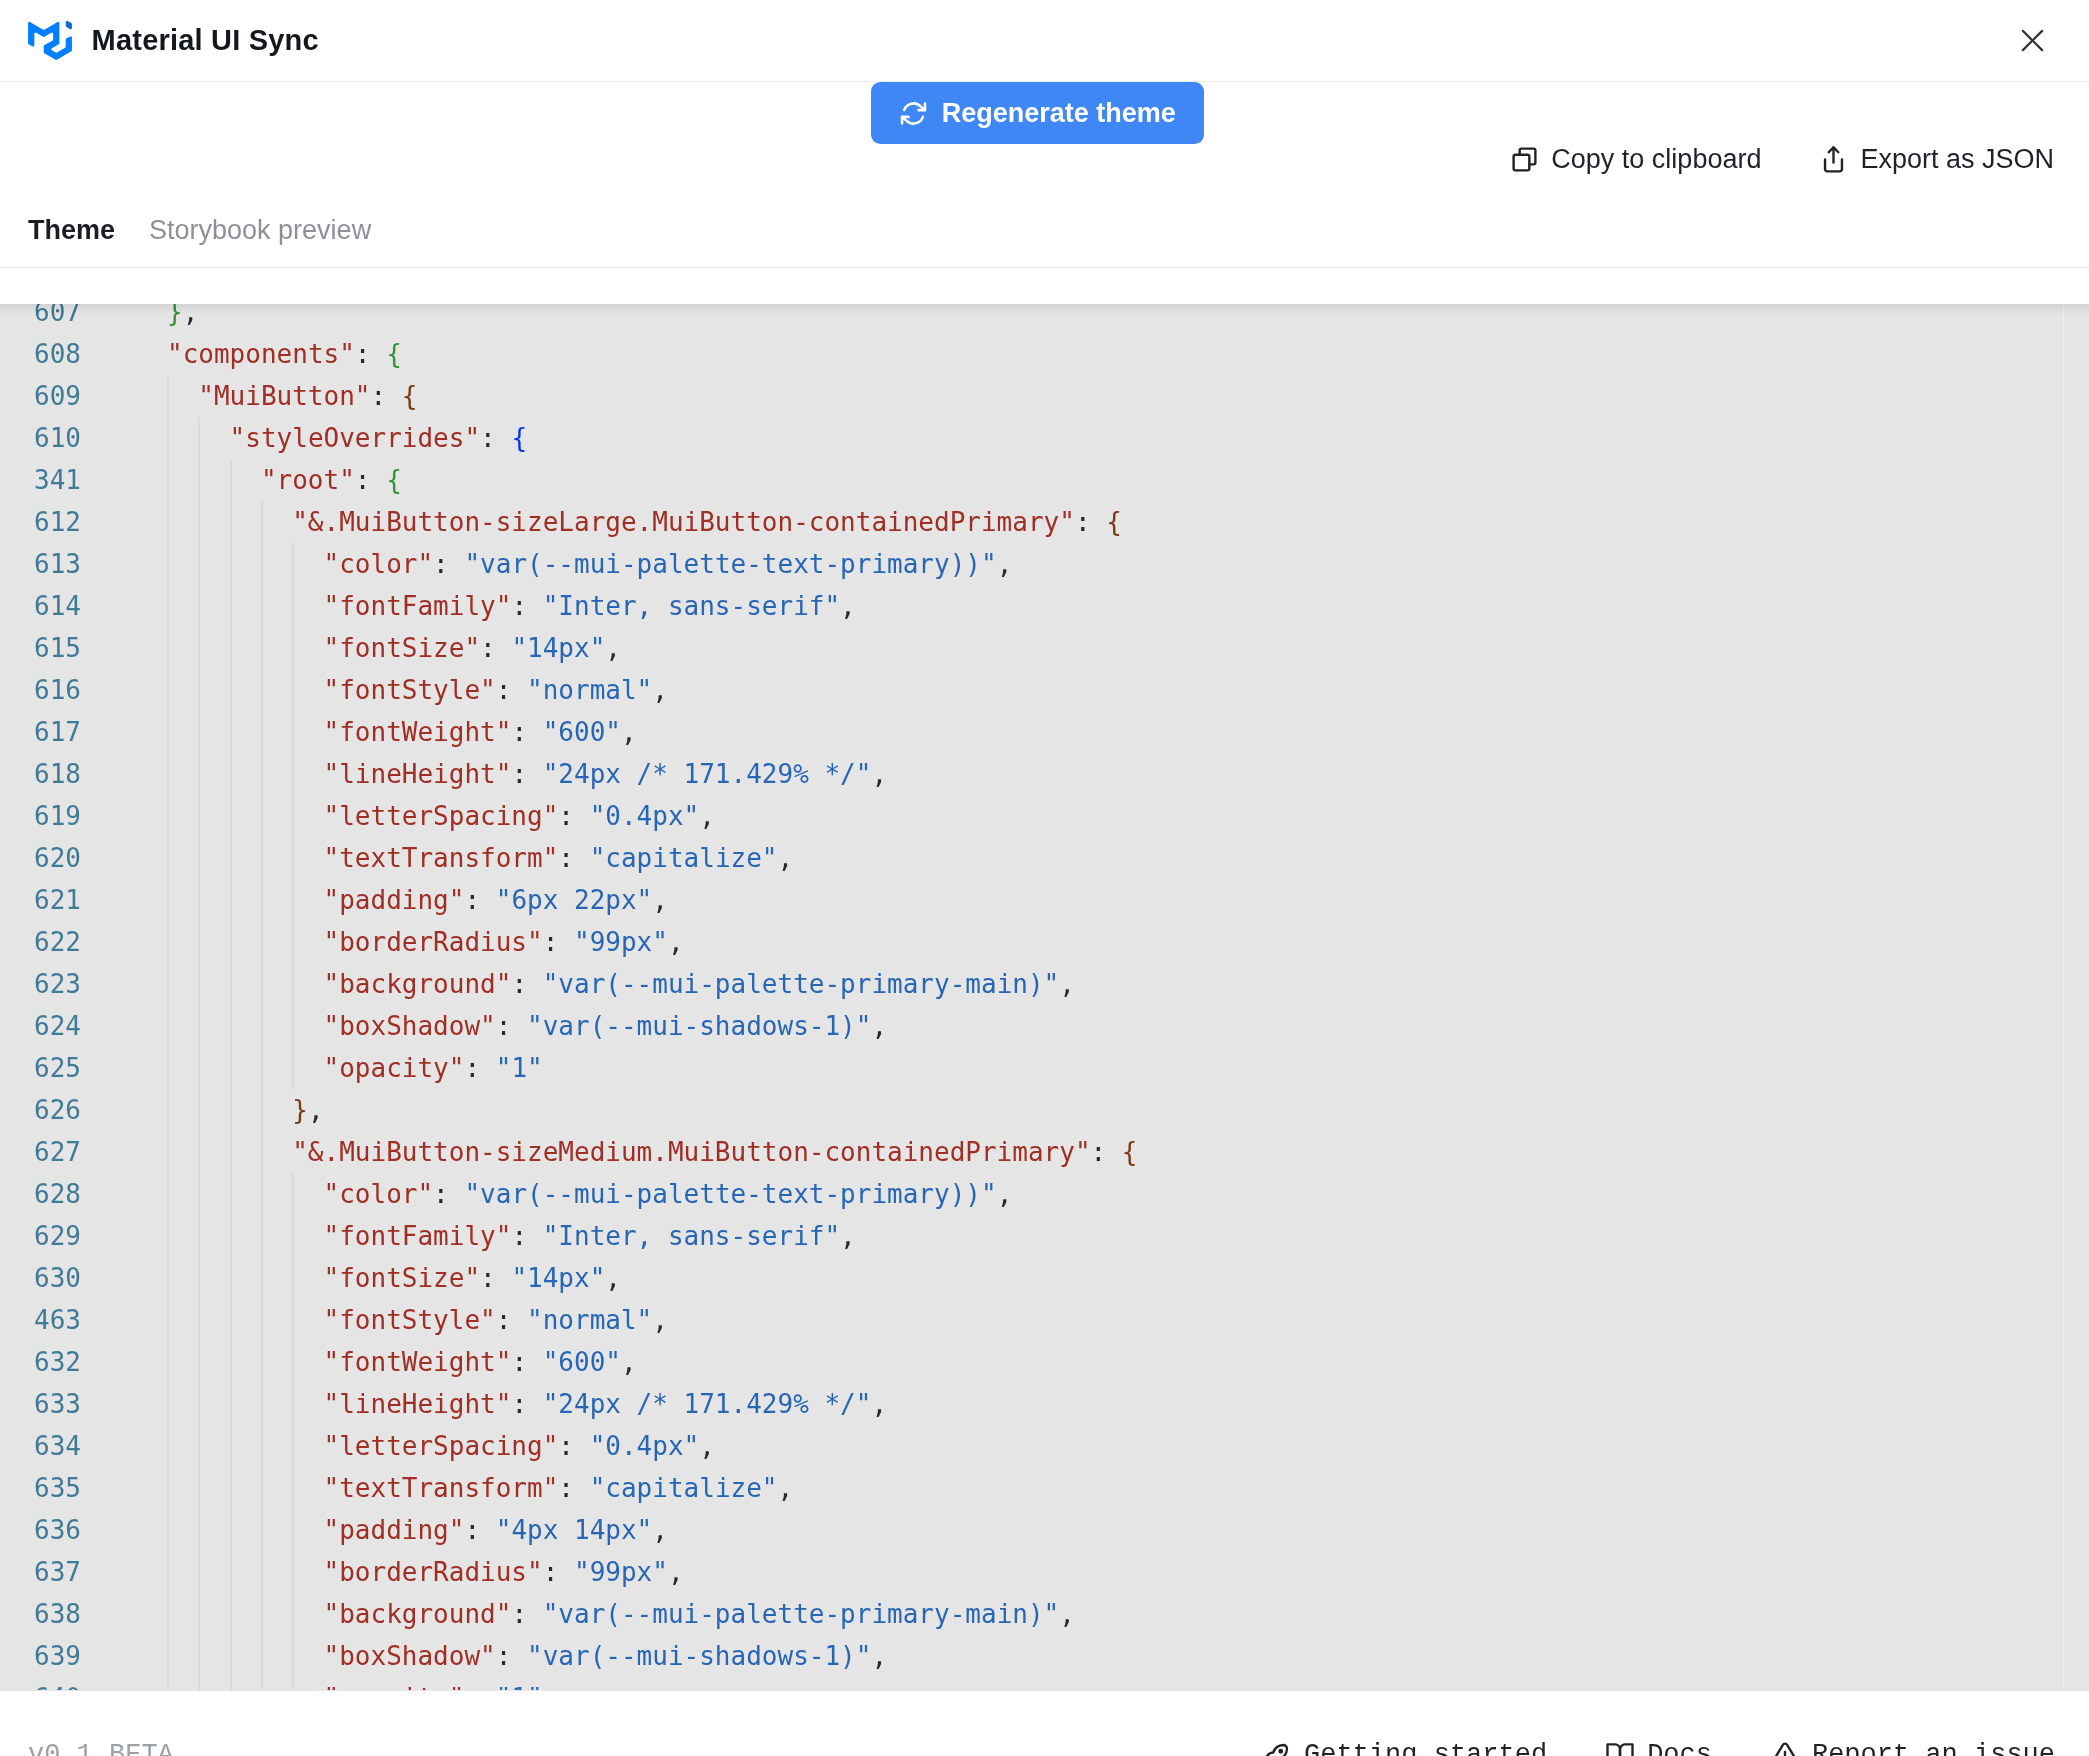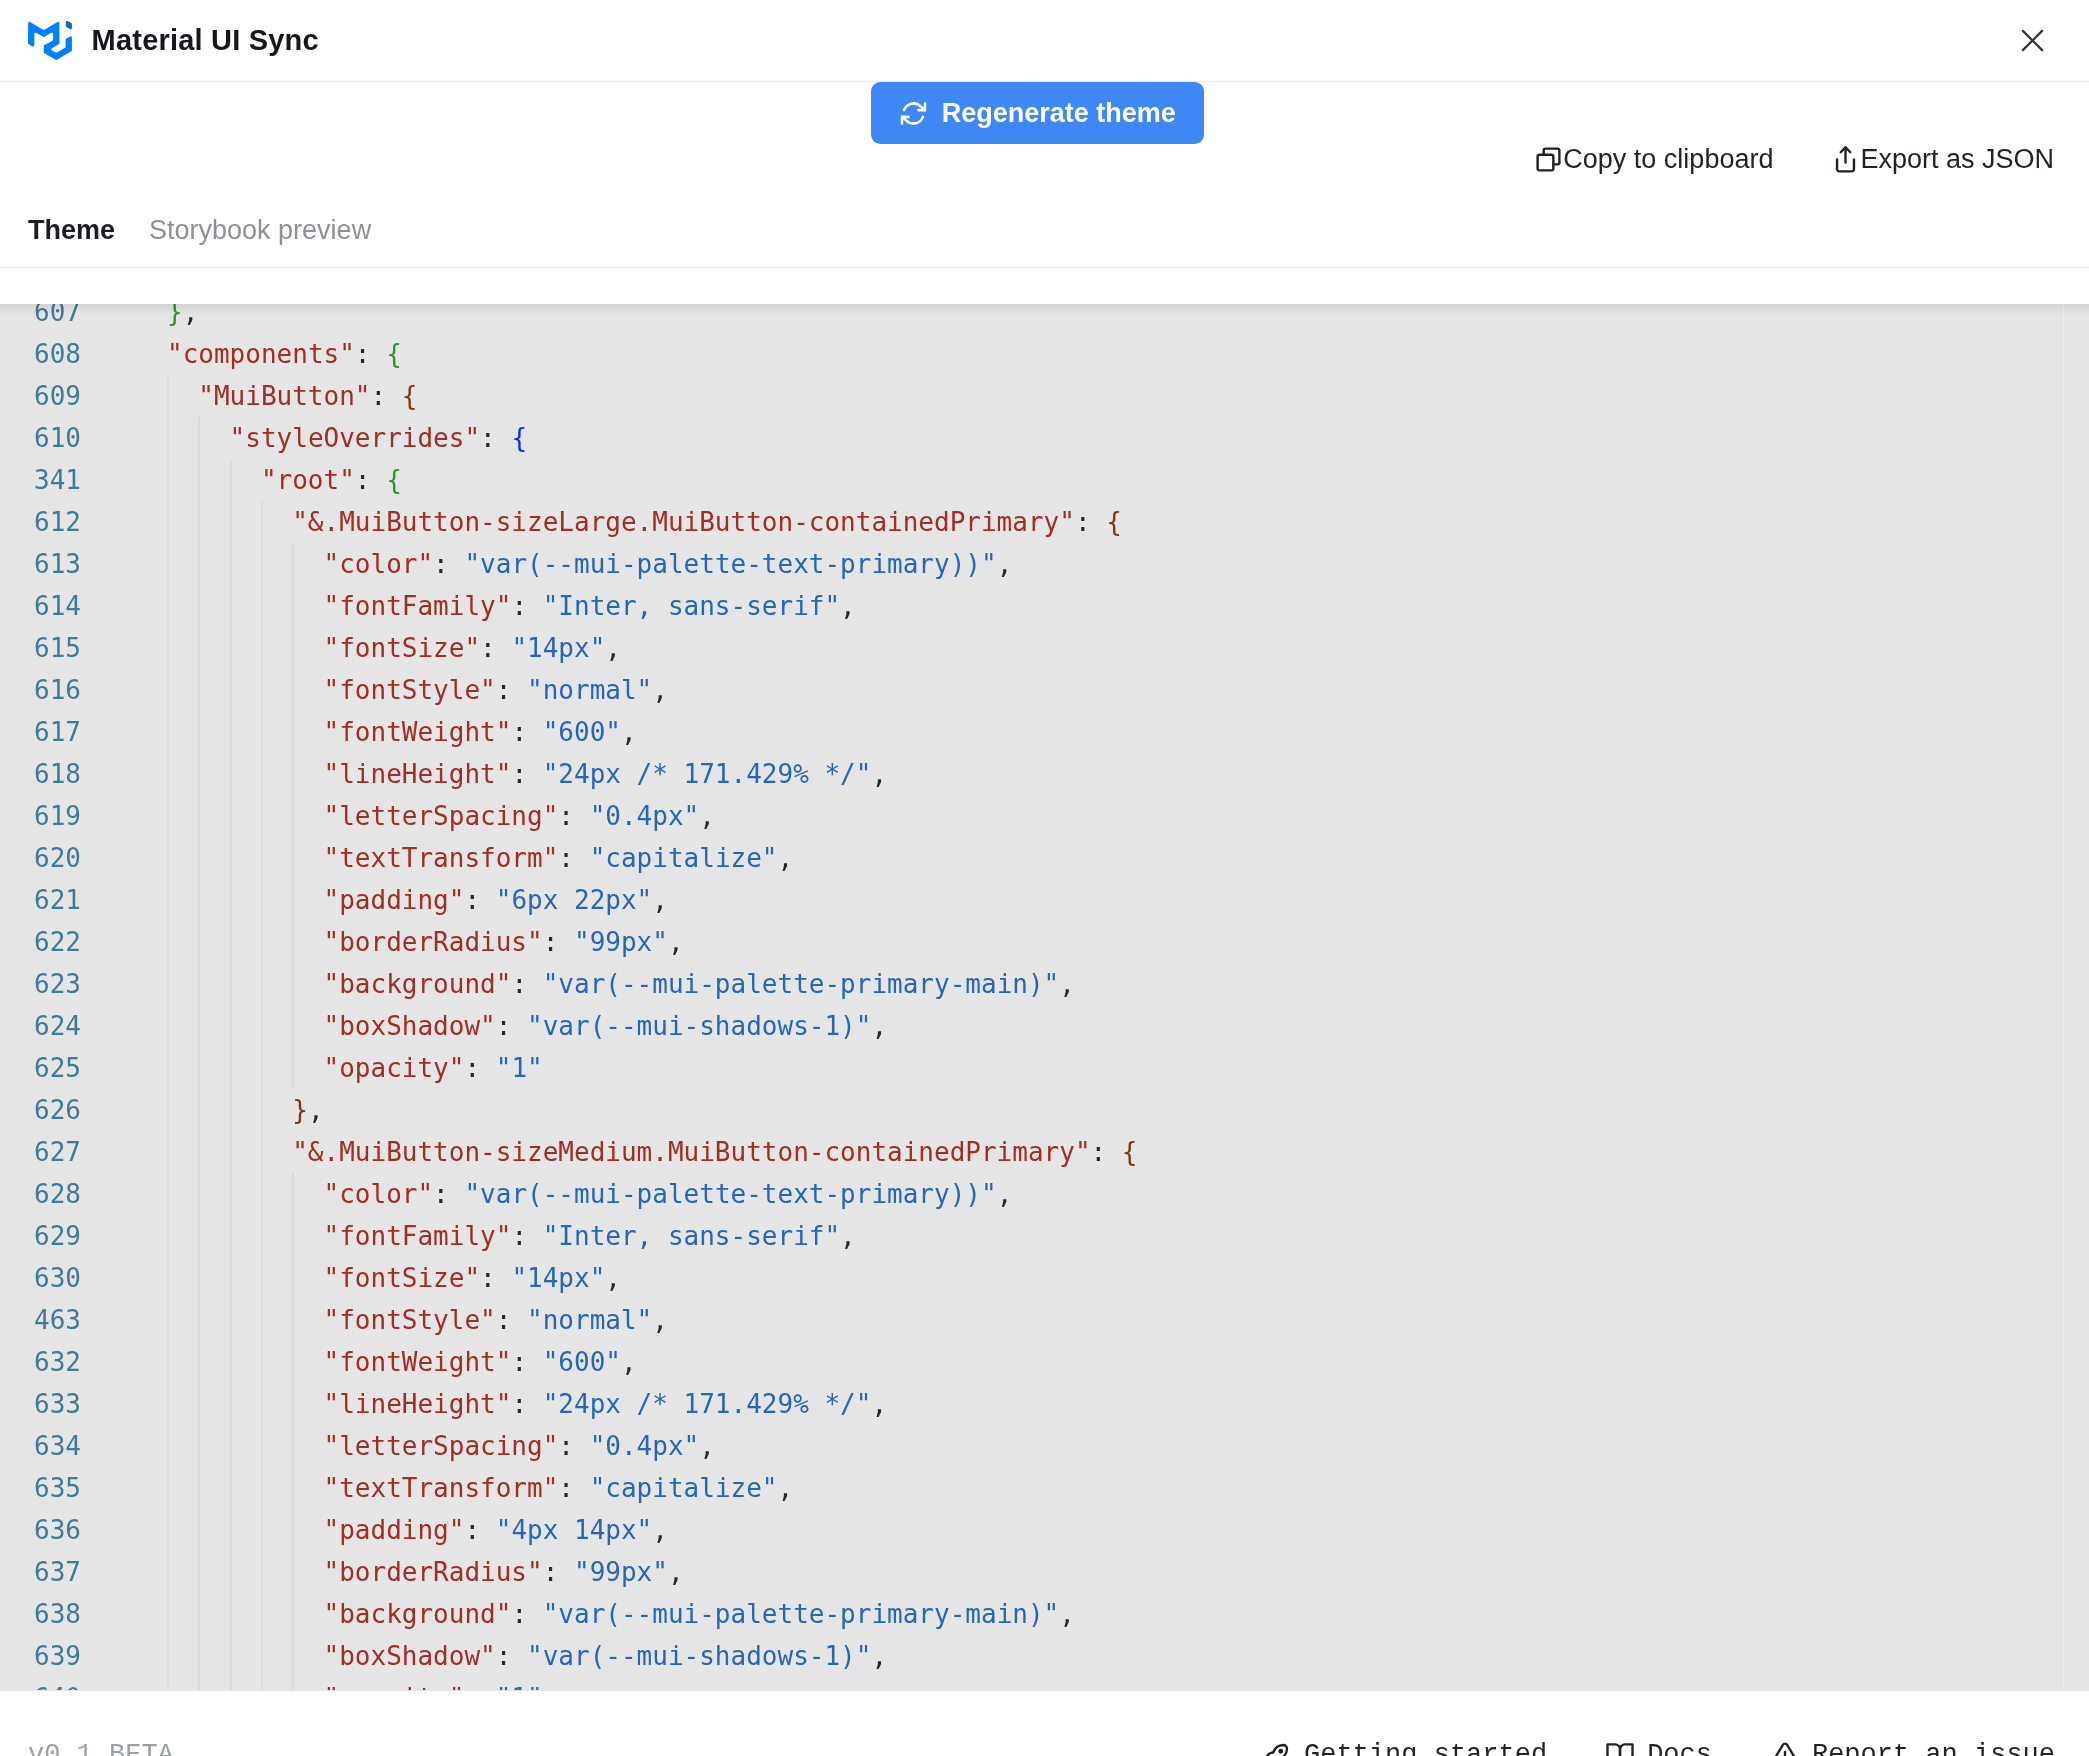--- a/index.html
+++ b/index.html
@@ -20,21 +20,21 @@
 
   
   .toolbar { height: 111px; display: flex; align-items: center; padding: 0 35px 0 20.5px; flex-direction: column; }
   .regen-btn {
     height: 62px; display: inline-flex; align-items: center; gap: 14px;
     background: var(--accent); color: #fff; border: none; border-radius: 9.3px;
     padding: 0 28px; font-size: 27px; font-weight: 600; font-family: inherit; cursor: pointer;
   }
   .toolbar-right { margin-left: auto; display: flex; align-items: center; gap: 58px; }
   .text-btn {
-    display: inline-flex; align-items: center; background: none; border: none;
+    display: inline-flex; align-items: center; gap: 12px; background: none; border: none;
     font-size: 27px; font-weight: 500; color: #1F2328; font-family: inherit; cursor: pointer;
   }
 
   
   .tabs { height: 75px; display: flex; align-items: center; gap: 34px; padding: 0 28px; border-bottom: 0.9px solid #e7e9eb; }
   .tab { font-size: 27px; border: none; background: none; font-family: inherit; cursor: pointer; padding: 0; }
   .tab.active { font-weight: 700; color: #1b1f24; }
   .tab.inactive { font-weight: 400; color: #8C9196; }
 
   

